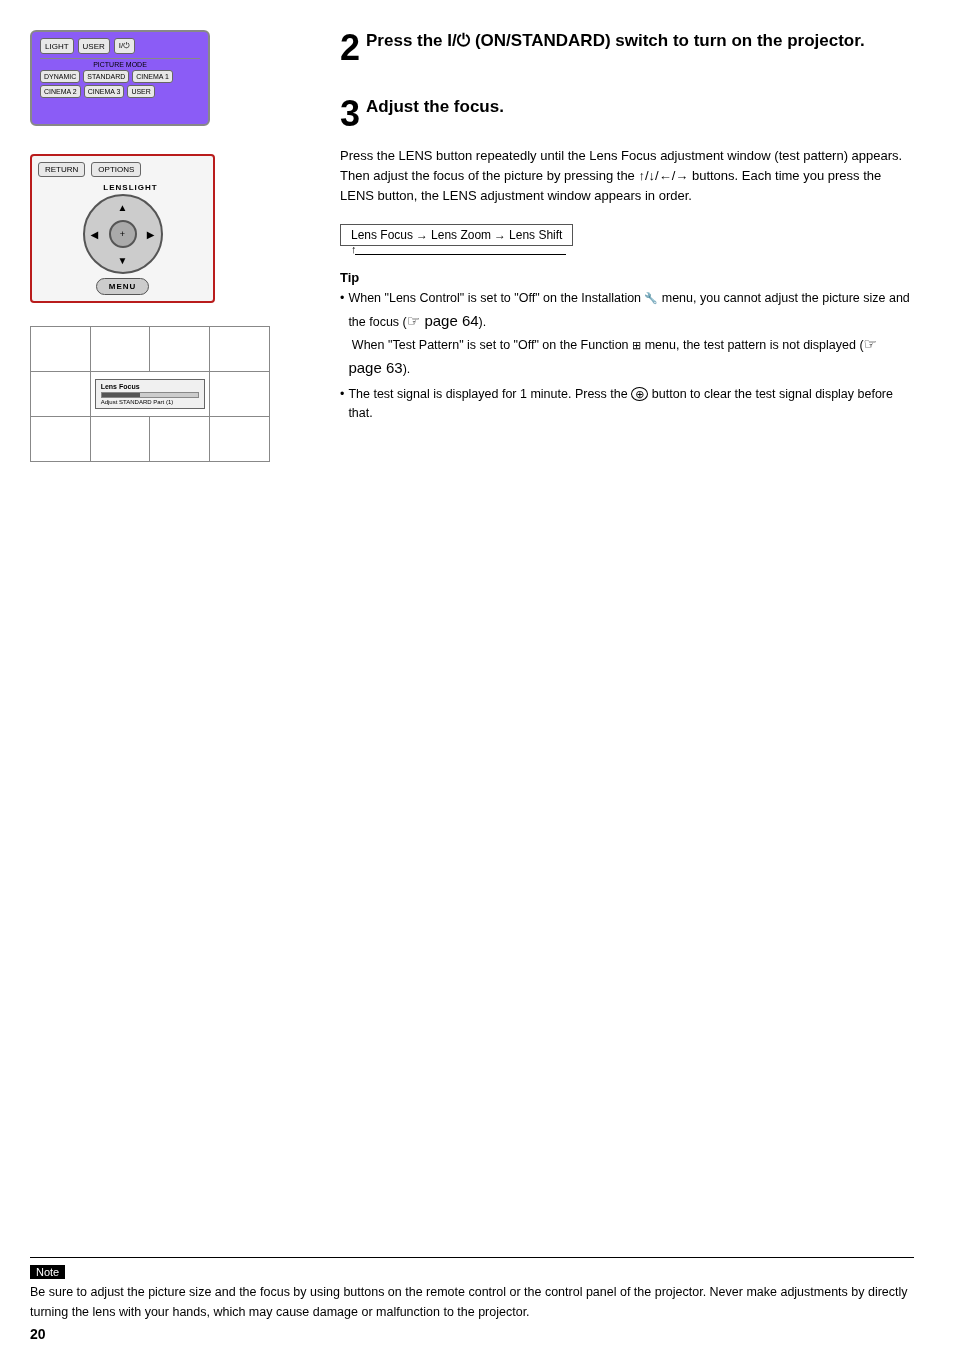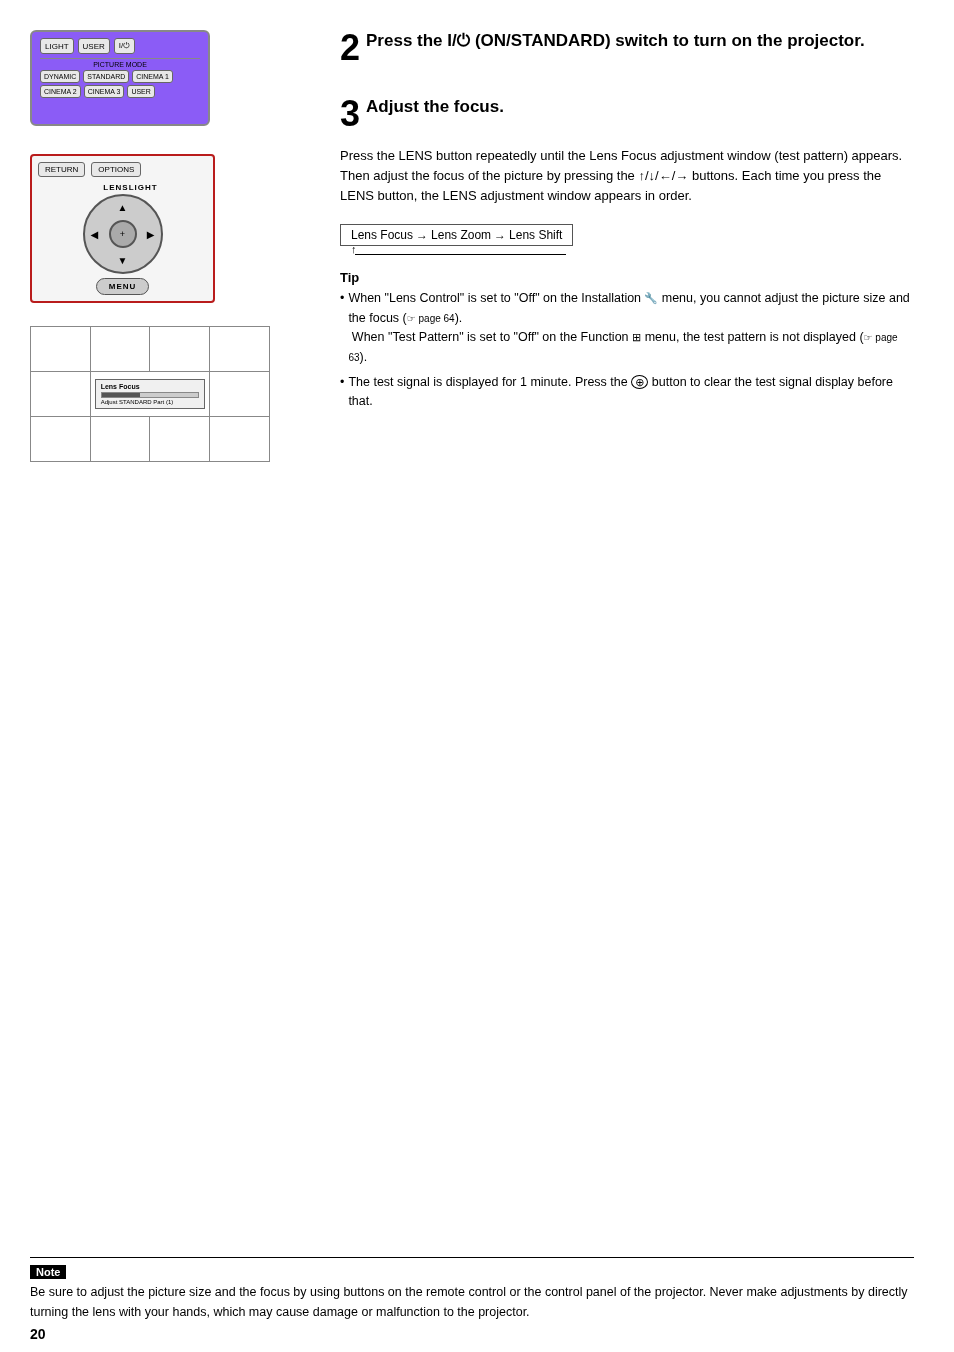--- a/index.html
+++ b/index.html
@@ -300,21 +300,21 @@
       bottom: 30px;
       left: 30px;
       right: 40px;
       border-top: 1px solid #000;
       padding-top: 6px;
     }
     .note-label {
       background: #000;
       color: #fff;
       font-size: 11px;
-      font-weight: bold;
+      font-weight: normal;
       padding: 1px 6px;
       display: inline-block;
       margin-bottom: 4px;
     }
     .note-text {
       font-size: 12.5px;
       line-height: 1.55;
     }
 
     
@@ -325,21 +325,21 @@
       font-size: 14px;
       font-weight: bold;
     }
 
     
     .icon-wrench { font-size: 11px; }
     .icon-grid { font-size: 11px; }
 
     .arrows-inline { font-size: 13px; }
 
-    .page-ref { font-size: 10px; text-align: right; }
+    .page-ref { font-size: 15px; text-align: right; }
 
     .ctrl-labels-row {
       display: flex;
       justify-content: center;
       width: 185px;
       margin-bottom: 2px;
     }
   </style>
 </head>
 <body>

